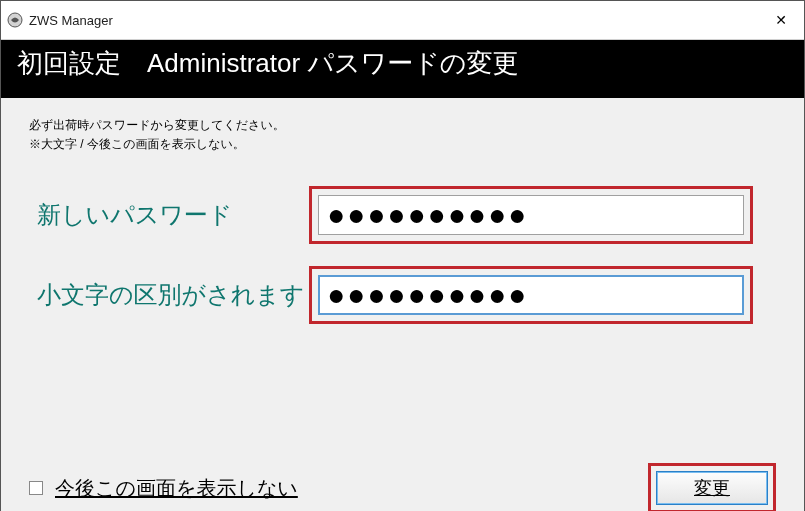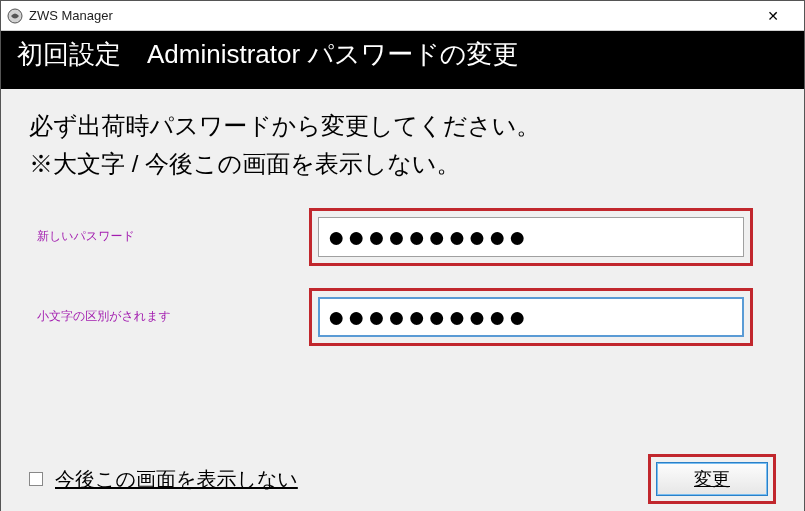--- a/index.html
+++ b/index.html
@@ -9,24 +9,24 @@
     font-family: "Meiryo", "Yu Gothic", "MS Gothic", sans-serif;
     background: #ffffff;
     overflow: hidden;
   }
   .outer-border {
     width: 805px; height: 511px;
     border: 1px solid #555;
     background: #ffffff;
   }
   .titlebar {
-    height: 30px;
+    height: 39px;
     display: flex;
     align-items: center;
-    padding: 0 8px 0 6px;
+    padding: 0 0 0 6px;
     border-bottom: 1px solid #d0d0d0;
     font-size: 13px;
     color: #222;
   }
   .titlebar .app-icon {
     width: 16px; height: 16px;
     margin-right: 6px;
     display: inline-flex;
     align-items: center;
     justify-content: center;
@@ -46,34 +46,34 @@
     padding: 6px 16px 17px 16px;
     font-weight: 500;
   }
   .content {
     background: #f0f0f0;
     height: calc(511px - 2px - 30px - 48px);
     padding: 18px 28px 12px 28px;
     position: relative;
   }
   .instructions {
-    font-size: 24px;
+    font-size: 12px;
     color: #000;
     line-height: 1.6;
-    margin-bottom: 24px;
+    margin-bottom: 32px;
   }
   .field-row {
     display: flex;
     align-items: center;
     margin-bottom: 22px;
   }
   .field-label {
     width: 280px;
-    font-size: 12px;
-    color: #a21caf;
+    font-size: 24px;
+    color: #0f766e;
     padding-left: 8px;
   }
   .input-wrap {
     border: 3px solid #c1272d;
     padding: 6px;
     width: 444px;
   }
   .pw-input {
     width: 100%;
     height: 40px;

